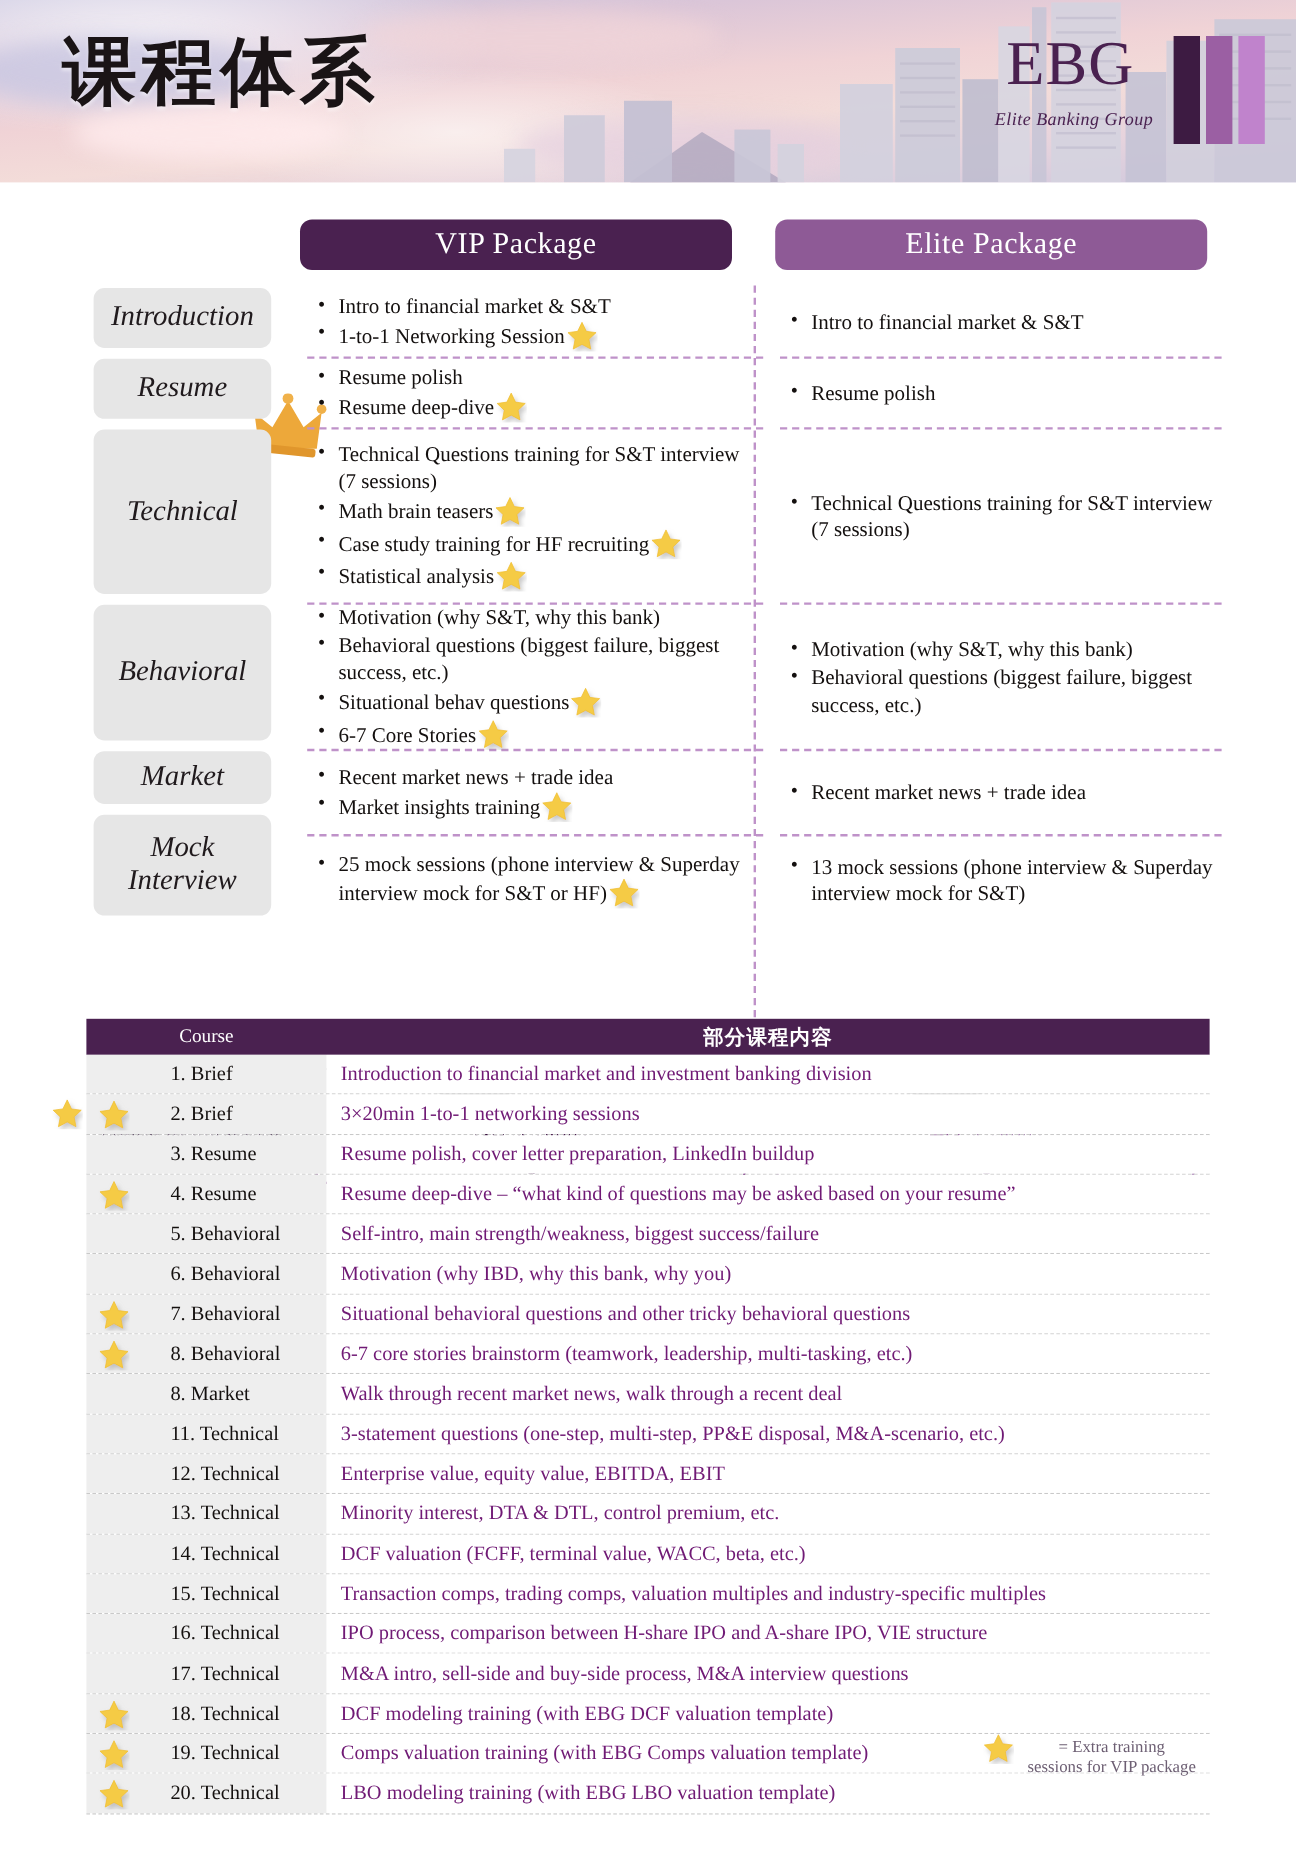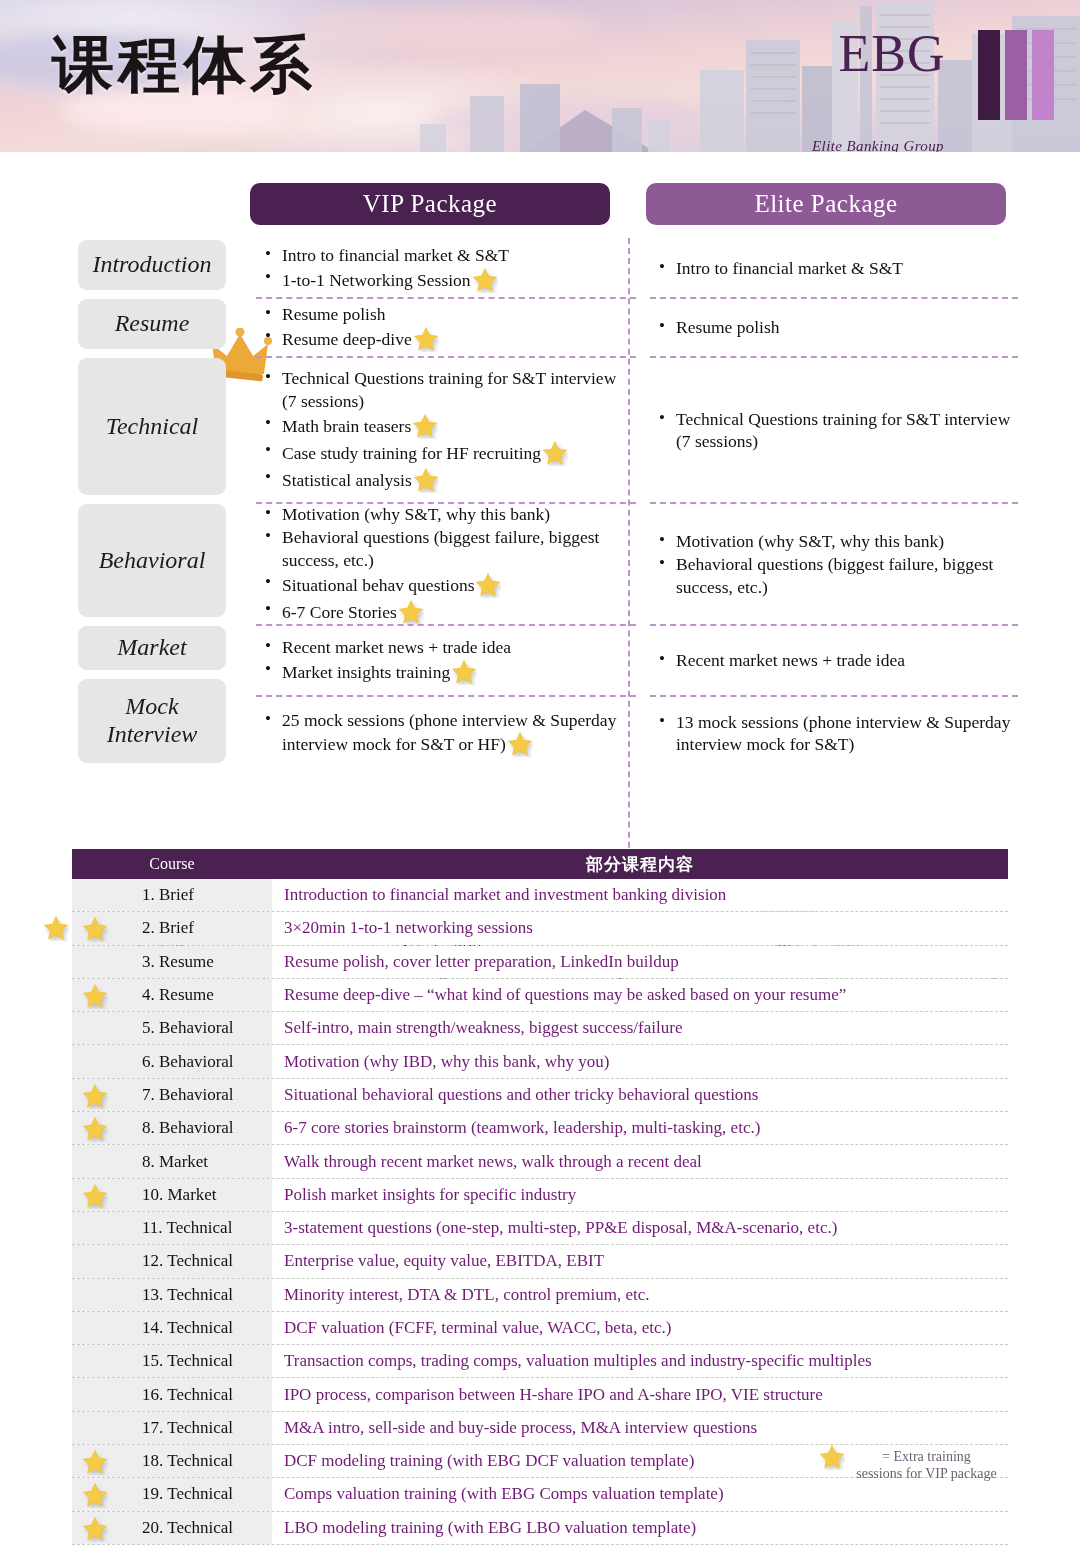--- a/index.html
+++ b/index.html
@@ -27,36 +27,36 @@
   .c4{left:430px;top:96px;width:280px;height:50px;background:rgba(228,206,222,.65);}
   .bg-mtn{
     position:absolute;left:525px;bottom:0;width:0;height:0;
     border-left:60px solid transparent;border-right:70px solid transparent;
     border-bottom:42px solid rgba(150,148,175,.55);
   }
 
   .banner-title{
     position:absolute;left:52px;top:34px;
     font-size:62px;line-height:1;color:#1a1416;
-    font-family:Liberation Sans, sans-serif;font-weight:700;
+    font-family:Liberation Mono, monospace;font-weight:700;
     letter-spacing:4px;
     text-shadow:0 2px 3px rgba(255,255,255,.5);
     white-space:nowrap;
   }
 
   
   .logo{position:absolute;right:18px;top:18px;width:250px;height:110px;}
   .logo-text{
     position:absolute;left:0;top:10px;width:160px;text-align:center;
     font-family:"Liberation Serif","DejaVu Serif",serif;
     font-size:52px;line-height:1;color:#4a2150;letter-spacing:1px;
   }
   .logo-sub{
-    position:absolute;left:0;top:74px;width:166px;
-    font-size:15px;color:#4a2150;font-style:italic;letter-spacing:.4px;margin-top:46px;
+    position:absolute;left:0;top:74px;width:166px;text-align:center;
+    font-size:15px;color:#4a2150;font-style:italic;letter-spacing:.4px;
   }
   .logo-bars{position:absolute;right:6px;top:12px;width:78px;height:90px;display:flex;gap:5px;}
   .logo-bars i{display:block;width:22px;height:90px;}
   .lb1{background:#3d1b42;}
   .lb2{background:#9b5fa3;}
   .lb3{background:#c083cc;}
 
   
   .compare{position:absolute;left:0;top:152px;width:1080px;height:700px;}
 
@@ -549,36 +549,20 @@
       <div class="row">
         <div class="cell-course">
           <span>8. Market</span>
         </div>
         <div class="cell-content">
           <span>Walk through recent market news, walk through a recent deal</span>
         </div>
       </div>
       <div class="row">
         <div class="cell-course">
-          <span class="row-star"><svg width="26" height="26" viewBox="0 0 26 26">
-              <defs>
-                <filter id="sh26" x="-40%" y="-40%" width="190%" height="190%">
-                  <feDropShadow dx="2" dy="3" stdDeviation="2" flood-color="#9a9a9a" flood-opacity="0.55"></feDropShadow>
-                </filter>
-              </defs>
-              <path filter="url(#sh26)" d="M13 1.6 L16.6 9.1 L24.7 10.2 L18.8 15.8 L20.3 23.9 L13 20.0 L5.7 23.9 L7.2 15.8 L1.3 10.2 L9.4 9.1 Z" fill="#f5cb45" stroke="#efbe2c" stroke-width="0.6"></path>
-            </svg></span>
-          <span>10. Market</span>
-        </div>
-        <div class="cell-content">
-          <span>Polish market insights for specific industry</span>
-        </div>
-      </div>
-      <div class="row">
-        <div class="cell-course">
           <span>11. Technical</span>
         </div>
         <div class="cell-content">
           <span>3-statement questions (one-step, multi-step, PP&amp;E disposal, M&amp;A-scenario, etc.)</span>
         </div>
       </div>
       <div class="row">
         <div class="cell-course">
           <span>12. Technical</span>
         </div>

